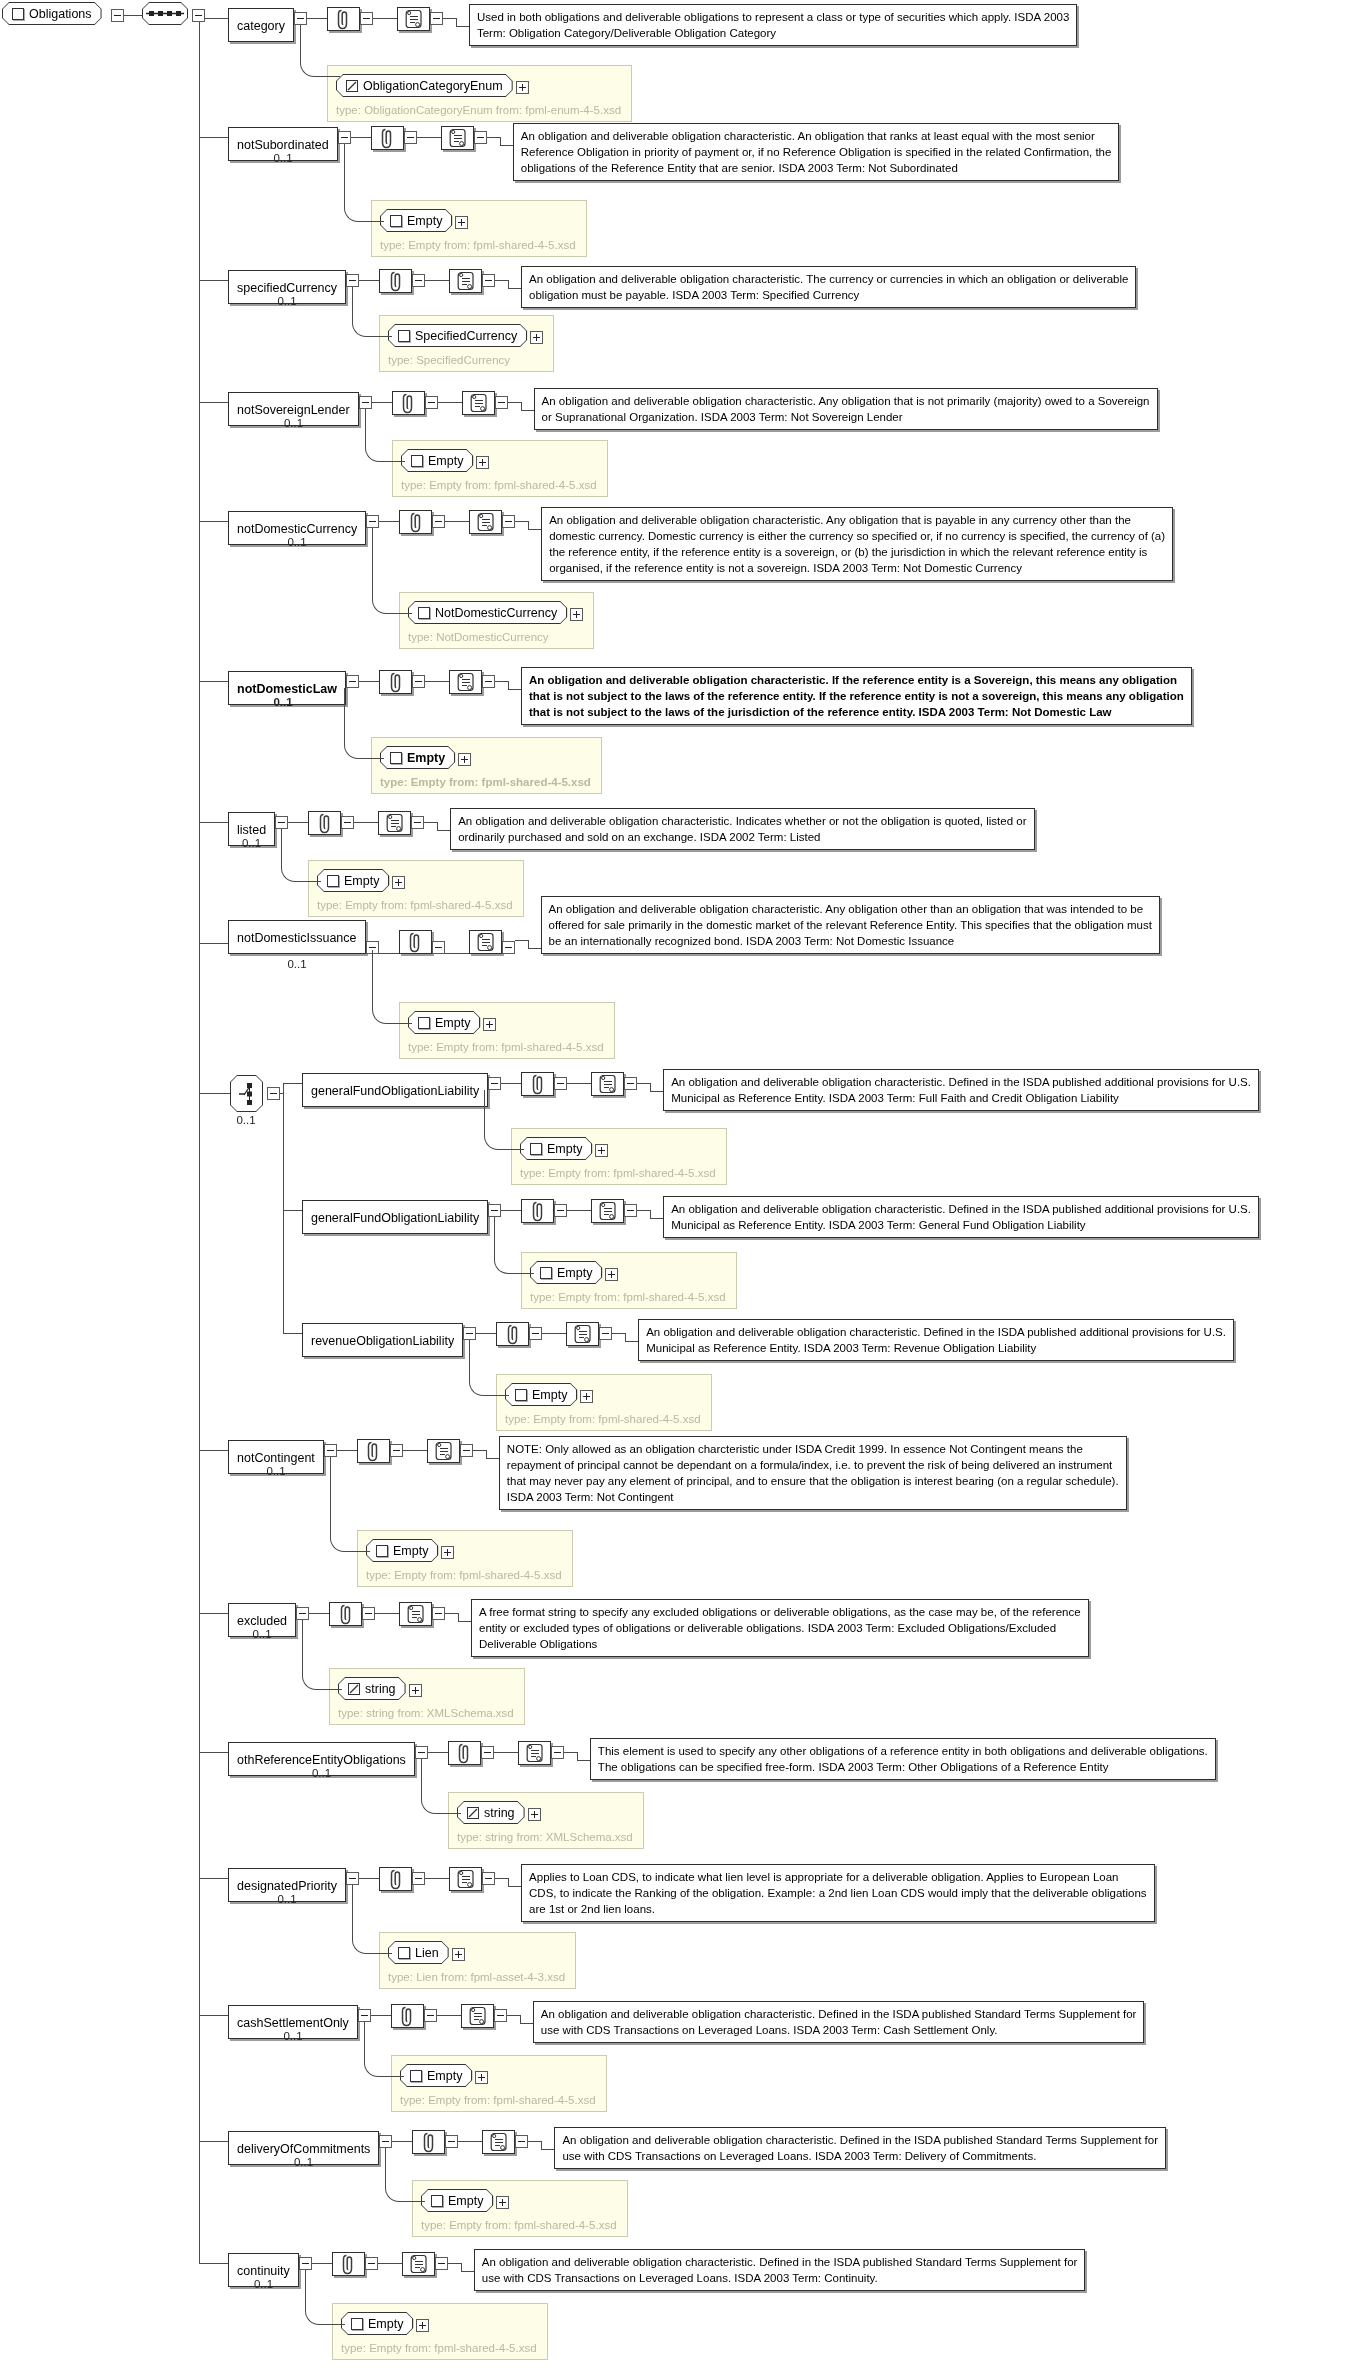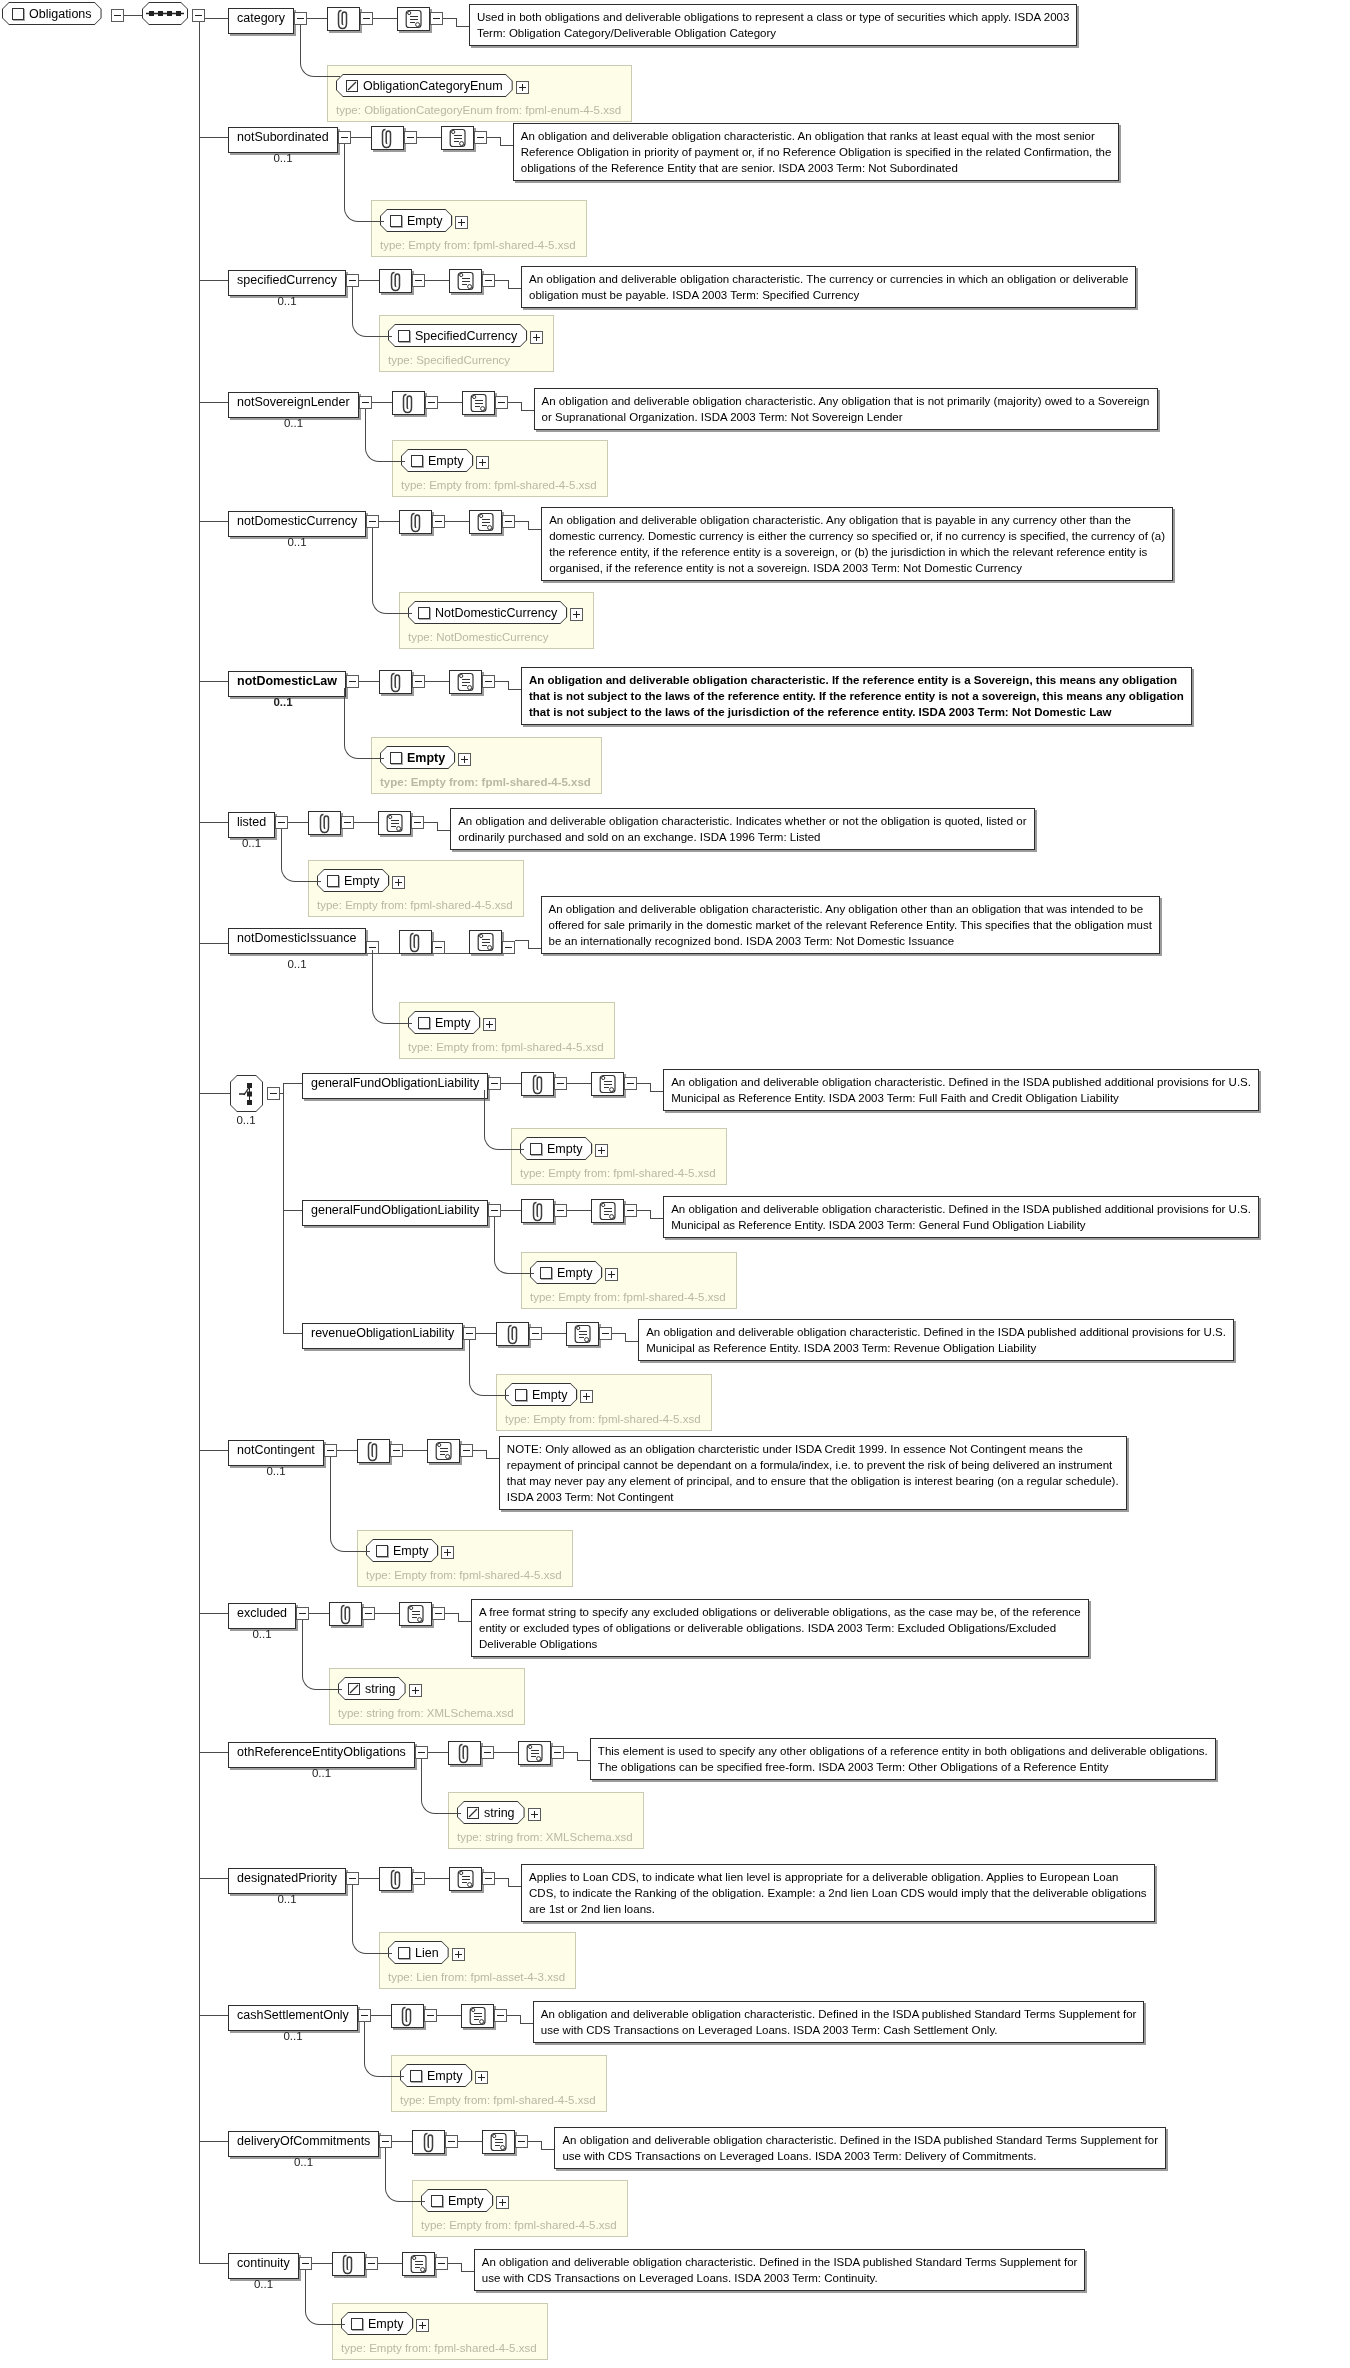--- a/index.html
+++ b/index.html
@@ -1,21 +1,21 @@
 <!DOCTYPE html>
 <html><head>
 <meta charset="utf-8">
 <style>
   html,body{margin:0;padding:0;background:#fff}
   #stage{position:relative;width:1350px;height:2368px;overflow:hidden;
          font-family:"Liberation Sans",sans-serif;color:#000;}
   .line{position:absolute;background:#4a4a4a}
   .row{position:absolute;display:flex;align-items:flex-start;height:21px}
-  .namebox{height:26px;line-height:19px;border:1px solid #2e2e2e;background:#fff;
-           box-shadow:2px 2px 0 #9c9c9c;padding:0 8px;font-size:12.5px;white-space:nowrap;
+  .namebox{height:34px;line-height:19px;border:1px solid #2e2e2e;background:#fff;
+           box-shadow:2px 2px 0 #9c9c9c;padding:8px 8px;font-size:12.5px;white-space:nowrap;
            box-sizing:border-box;flex:none}
   .toggle{width:13px;height:13px;border:1px solid #5a5a5a;background:#fff;position:relative;
           flex:none;box-sizing:border-box}
   .toggle::before{content:"";position:absolute;left:2px;right:2px;top:5px;height:1px;background:#222}
   .toggle.plus::after{content:"";position:absolute;top:2px;bottom:2px;left:5px;width:1px;background:#222}
   .row .toggle{margin-top:4px}
   .hline{height:1px;background:#4a4a4a;margin-top:10px;flex:none}
   .iconbox{width:33px;height:24px;border:1px solid #2e2e2e;background:#fff;box-shadow:2px 2px 0 #9c9c9c;
            display:flex;align-items:center;justify-content:center;flex:none;box-sizing:border-box;margin-top:-1px}
   .step{width:26px;height:24px;position:relative;flex:none}
@@ -402,21 +402,21 @@
         </svg>
       </div>
       <div class="toggle"></div>
       <div class="step">
         <i style="left:0;top:10px;width:14px;height:1px"></i>
         <i style="left:13px;top:10px;width:1px;height:9px"></i>
         <i style="left:13px;top:18px;width:13px;height:1px"></i>
       </div>
       <div class="docbox">
         <div>An obligation and deliverable obligation characteristic. Indicates whether or not the obligation is quoted, listed or</div>
-        <div>ordinarily purchased and sold on an exchange. ISDA 1996 Term: Listed</div>
+        <div>ordinarily purchased and sold on an exchange. ISDA 2002 Term: Listed</div>
       </div>
       <div class="occurs" style="left: 0px; width: 47px;">0..1</div>
       <div class="typepanel" style="top: 48px; left: 80px;">
         <div class="typerow">
           <div class="octa">
             <div class="octa-in">
               <span class="sqicon"></span>
               <span>Empty</span>
             </div>
           </div>

